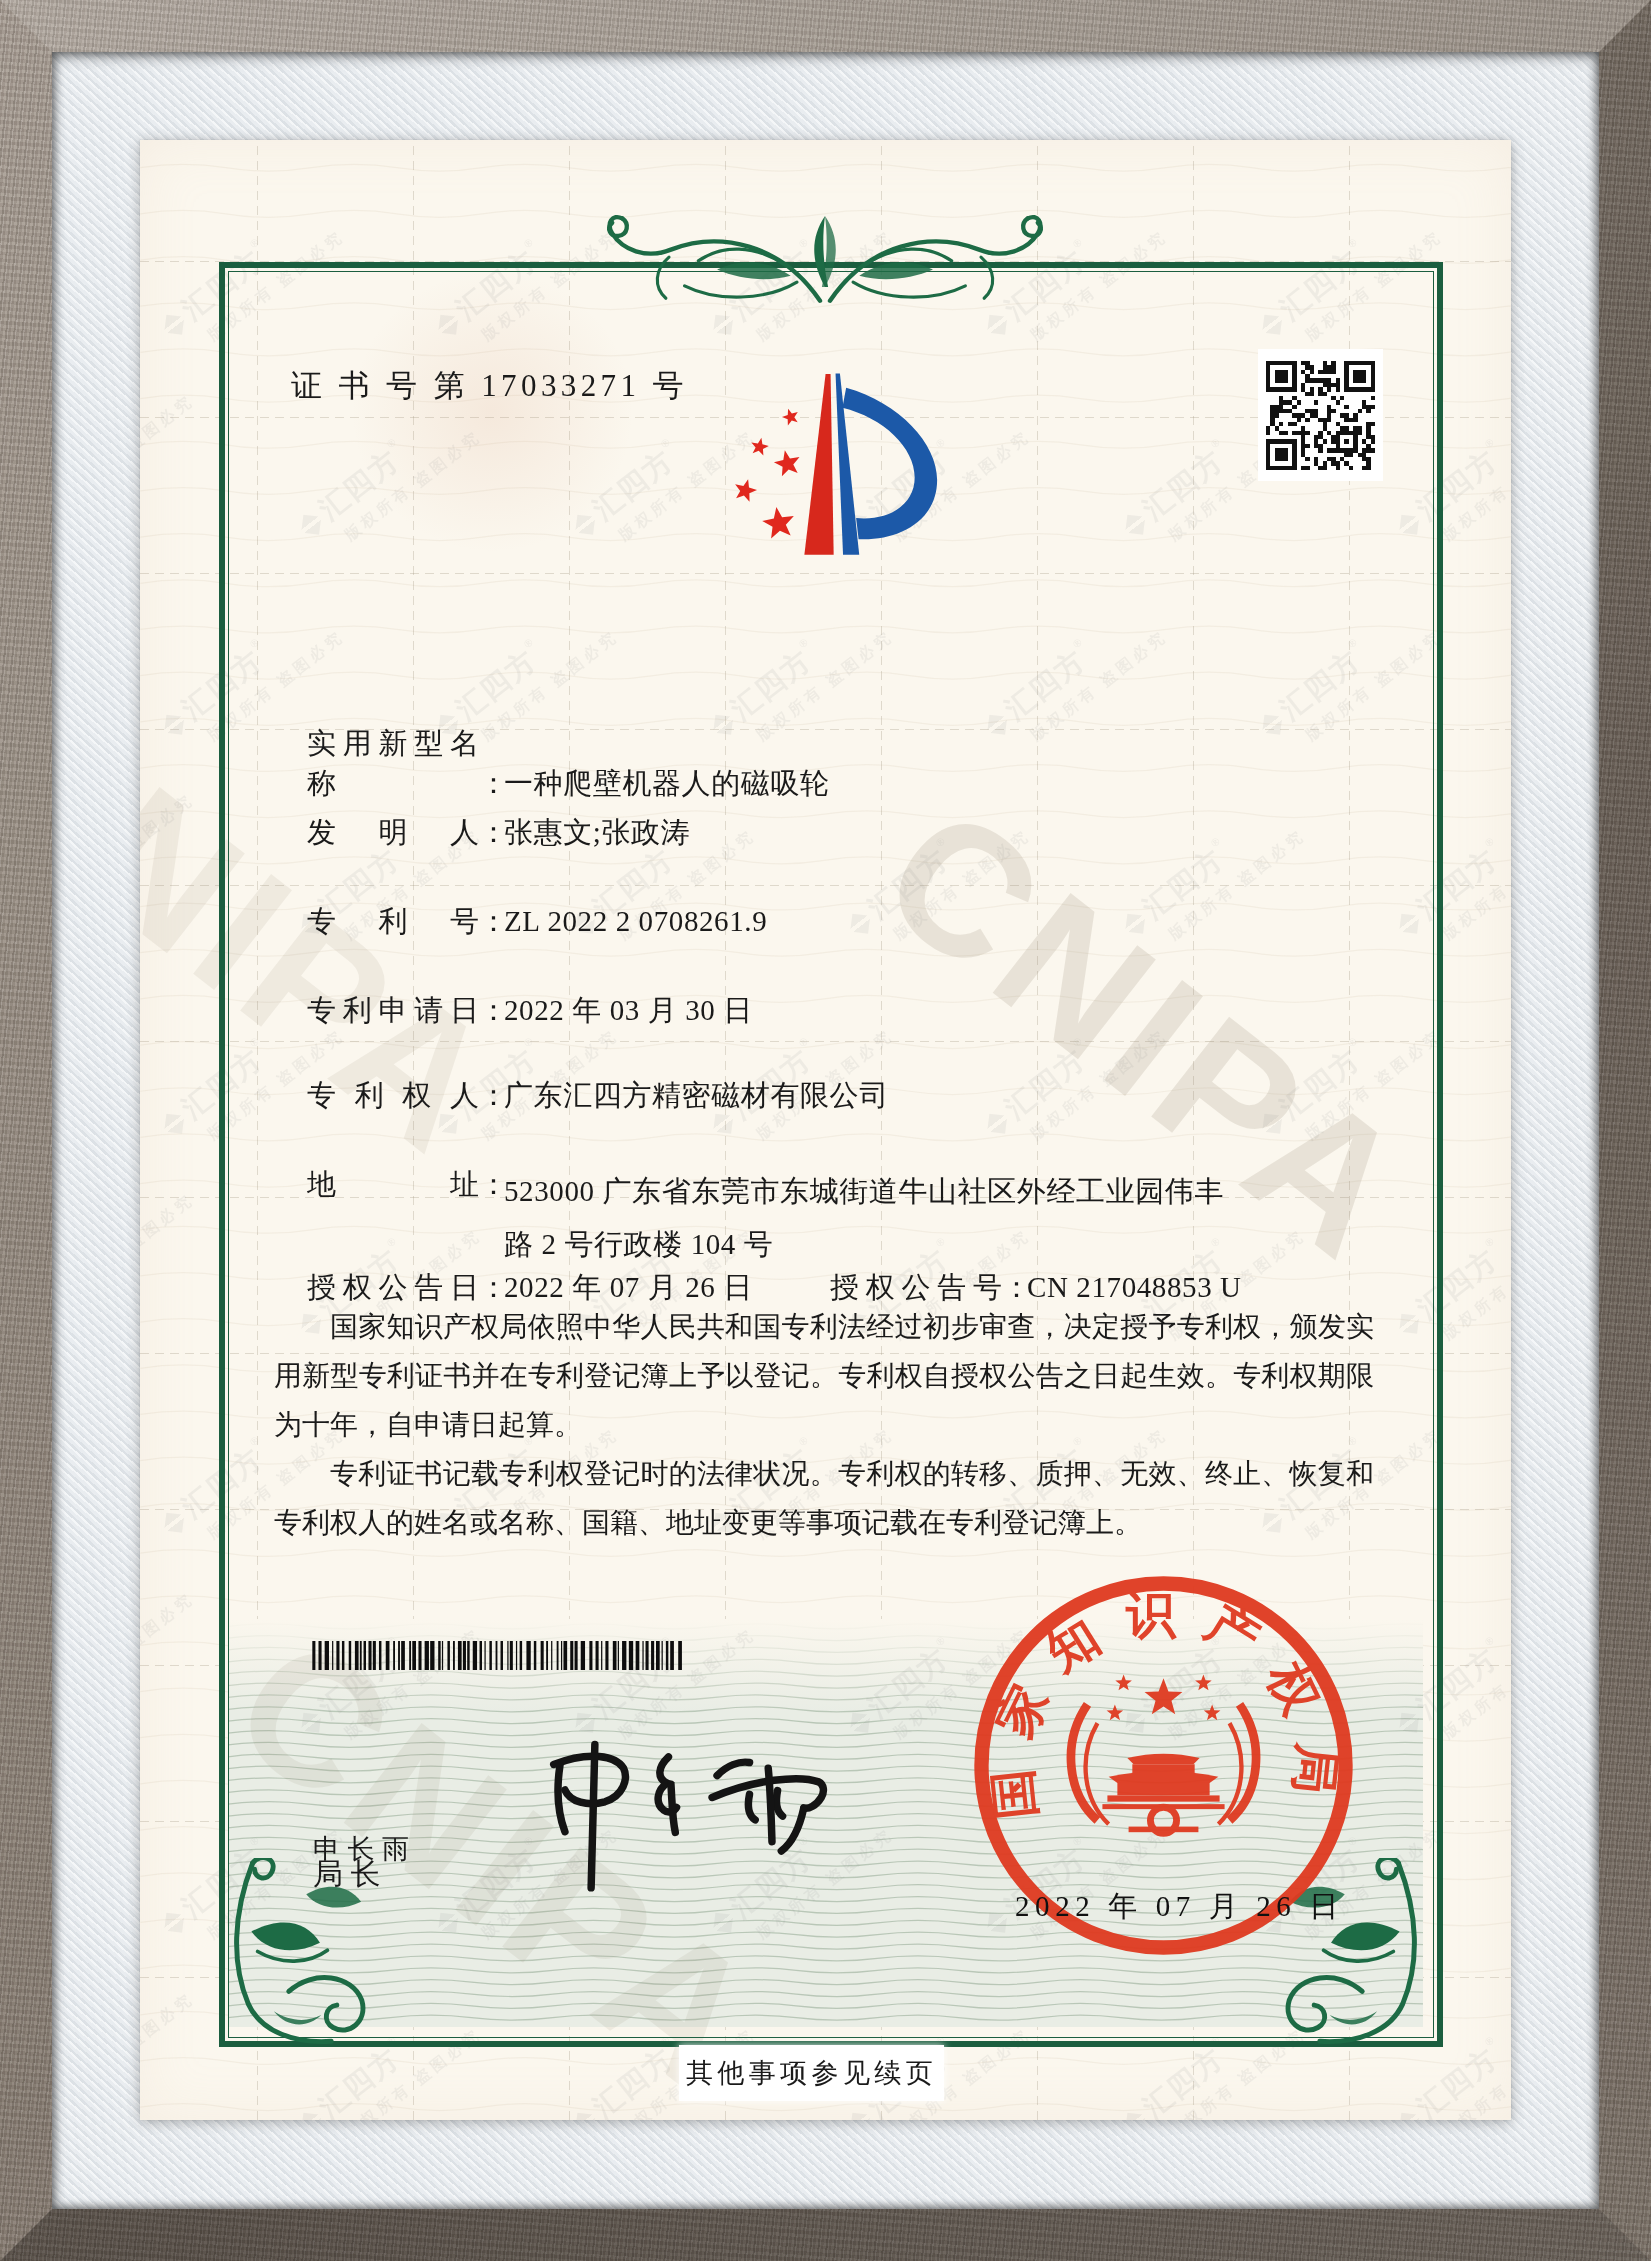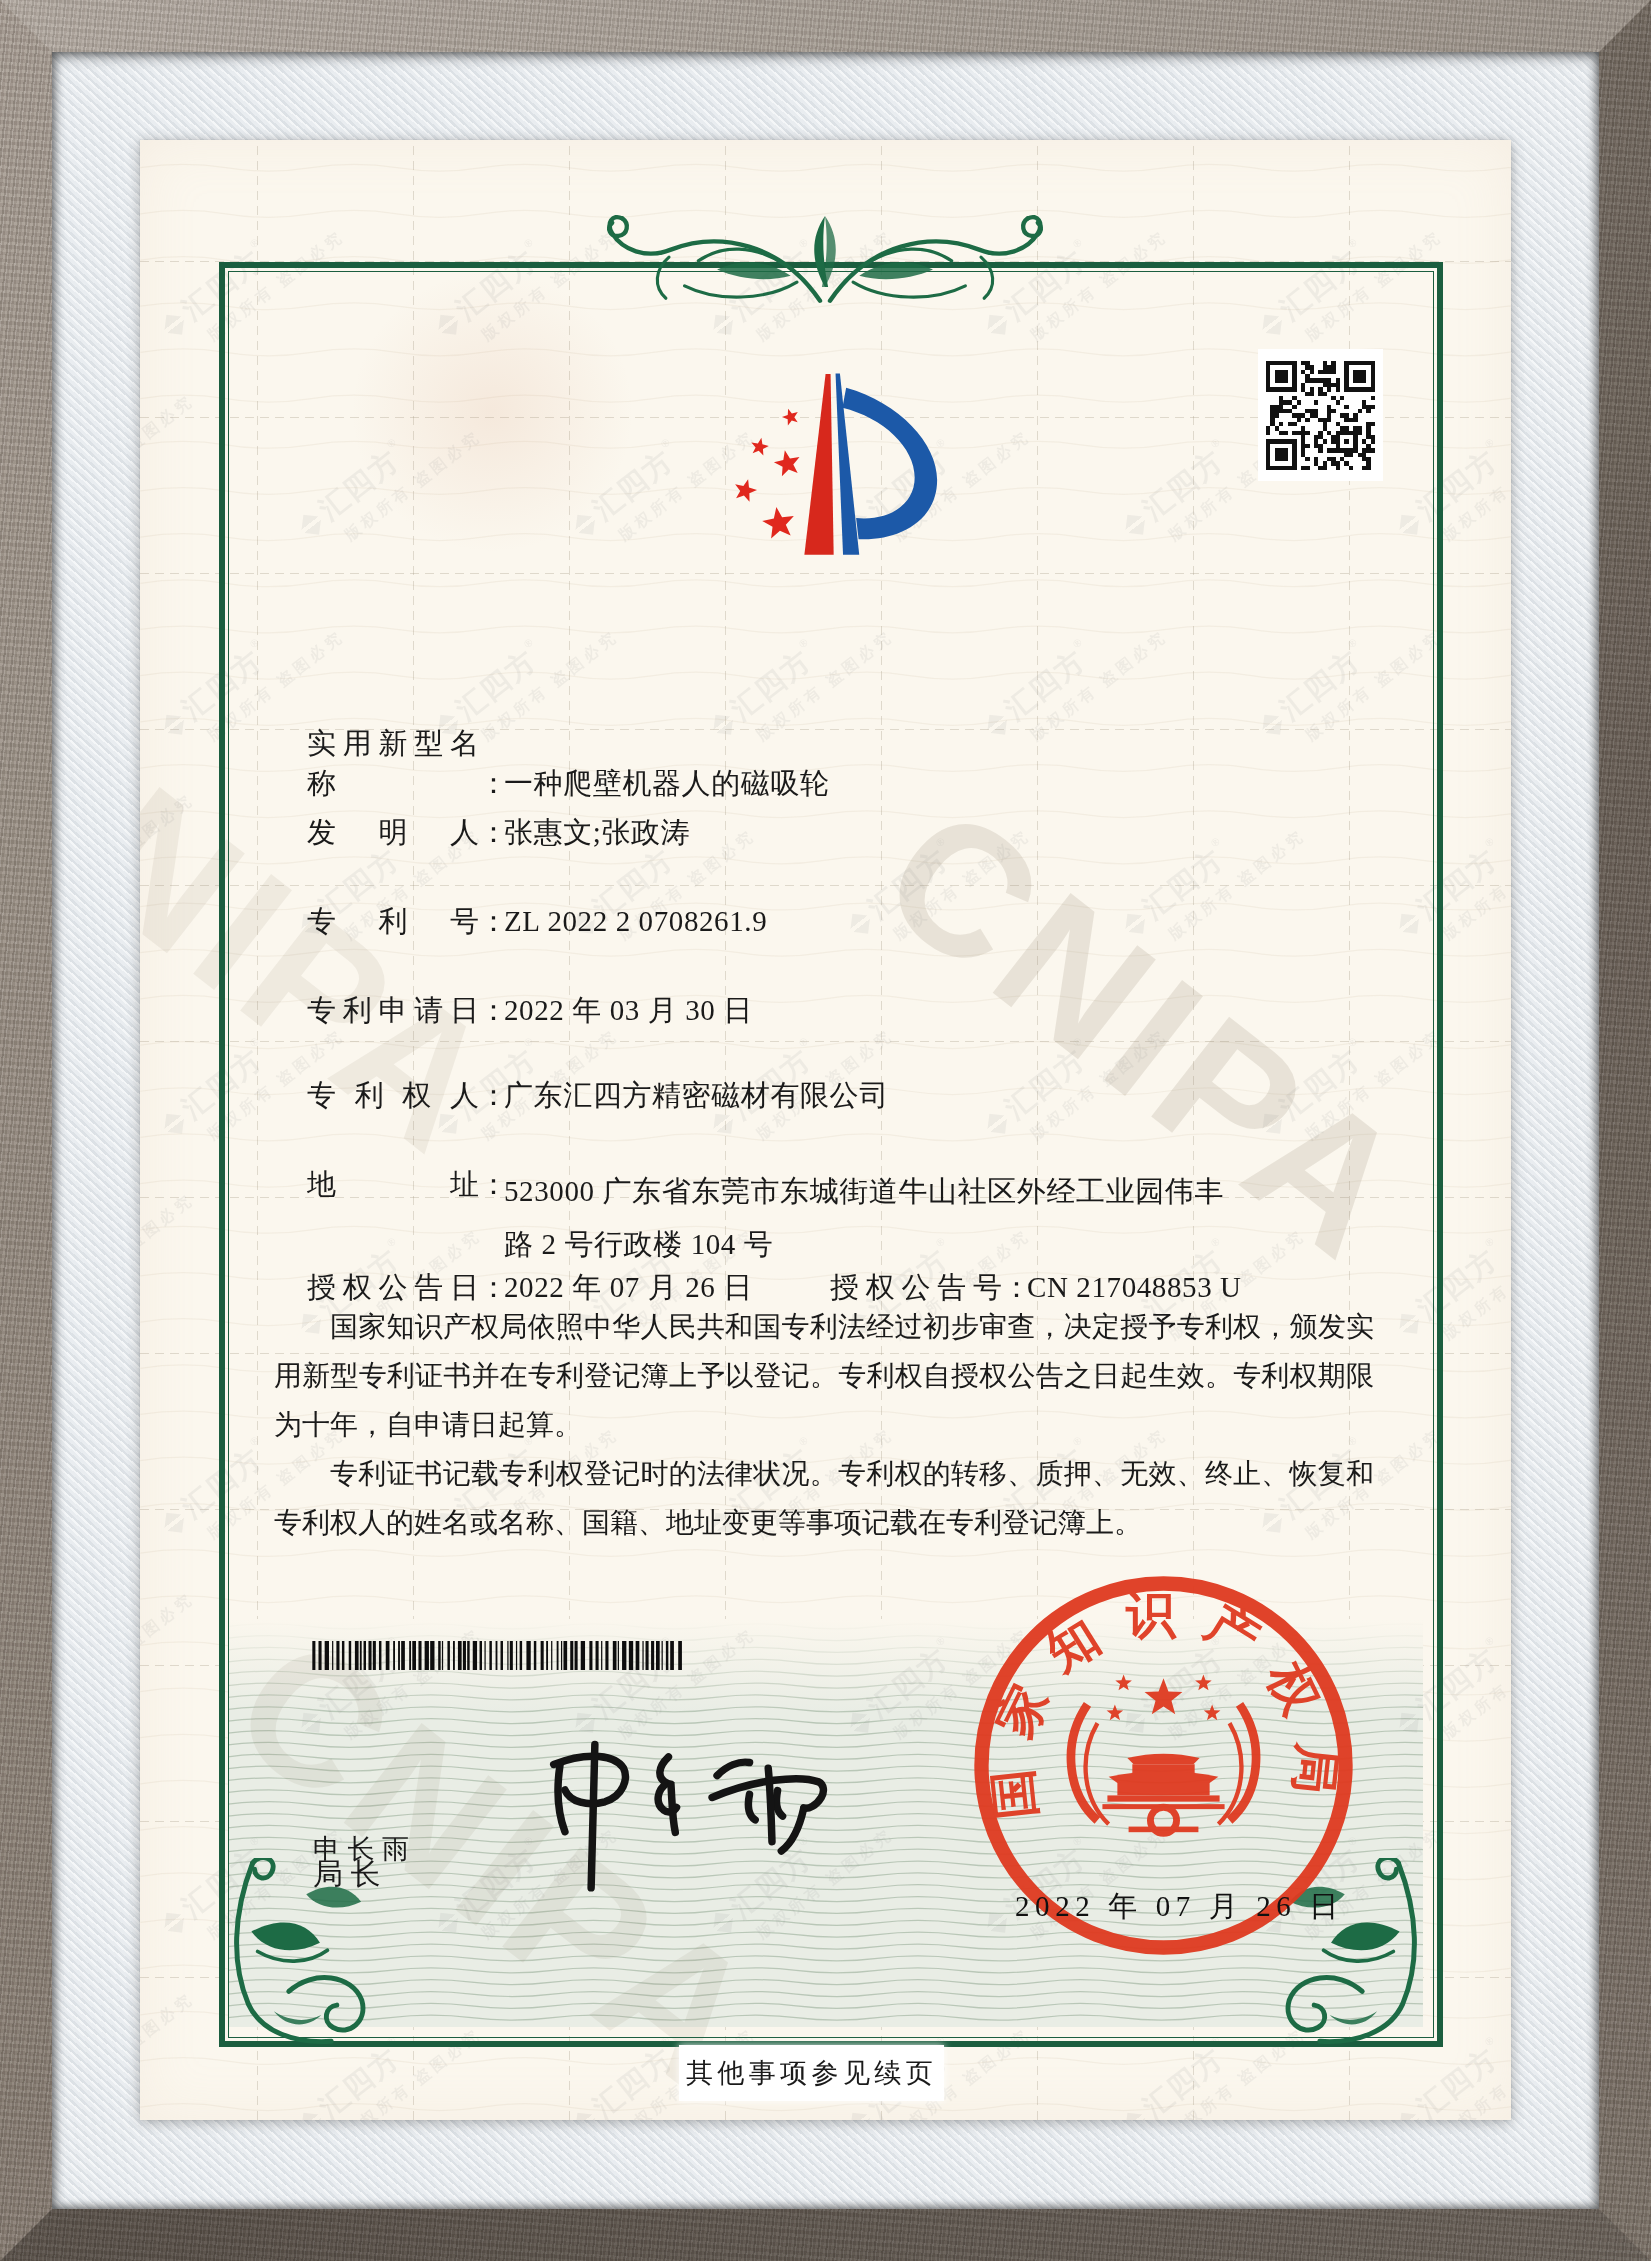--- a/index.html
+++ b/index.html
@@ -485,20 +485,21 @@
           <path d="M70,150 C108,172 152,170 182,148" stroke-width="6"></path>
         </g>
         <g fill="#1d6b45">
           <path d="M60,118 C108,92 150,102 170,136 C130,156 85,152 60,118 Z"></path>
           <path d="M148,58 C184,38 216,44 236,70 C204,86 168,82 148,58 Z" opacity=".85"></path>
           <path d="M96,246 C120,262 150,264 172,252 C150,274 116,272 96,246 Z" opacity=".85"></path>
         </g>
       </g>
     </svg>
 
+    <div id="cert-no" class="txt">证 书 号 第 17033271 号</div>
 
     <svg id="logo" width="215" height="197" viewBox="0 0 345 315">
       <polygon points="163,6 171,6 176,296 129,296" fill="#d7281c"></polygon>
       <polygon points="179,5 186,5 217,296 191,296" fill="#1c59a8"></polygon>
       <path d="M196,28 C282,52 342,118 342,176 C342,243 278,274 216,271 L212,237 C267,242 306,214 306,172 C306,124 256,76 190,60 Z" fill="#1c59a8"></path>
       <g id="logo-stars" fill="#e0281e">
           <path d="M102.9,61.6L108.9,69.4L118.4,66.9L112.9,75.1L118.2,83.4L108.7,80.6L102.5,88.3L102.2,78.4L93.0,74.8L102.3,71.5Z"></path>
           <path d="M60.0,108.3L61.6,118.7L71.9,121.3L62.5,126.1L63.2,136.6L55.7,129.2L45.9,133.1L50.7,123.7L43.9,115.6L54.4,117.3Z"></path>
           <path d="M97.6,128.4L105.8,141.6L121.2,139.2L111.2,151.1L118.2,164.9L103.8,159.1L92.9,170.0L94.0,154.5L80.1,147.5L95.2,143.8Z"></path>
           <path d="M38.7,174.6L40.1,187.9L53.0,191.8L40.7,197.3L41.0,210.7L32.0,200.7L19.4,205.1L26.0,193.5L17.9,182.8L31.1,185.6Z"></path>

